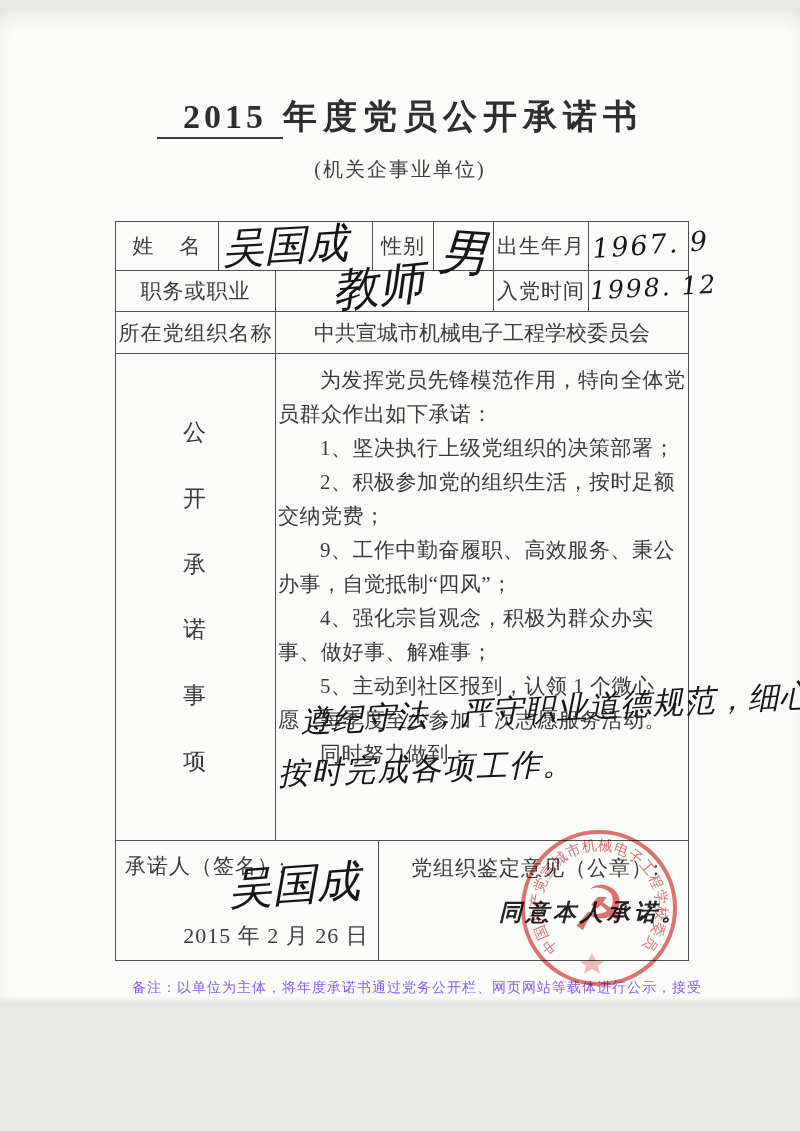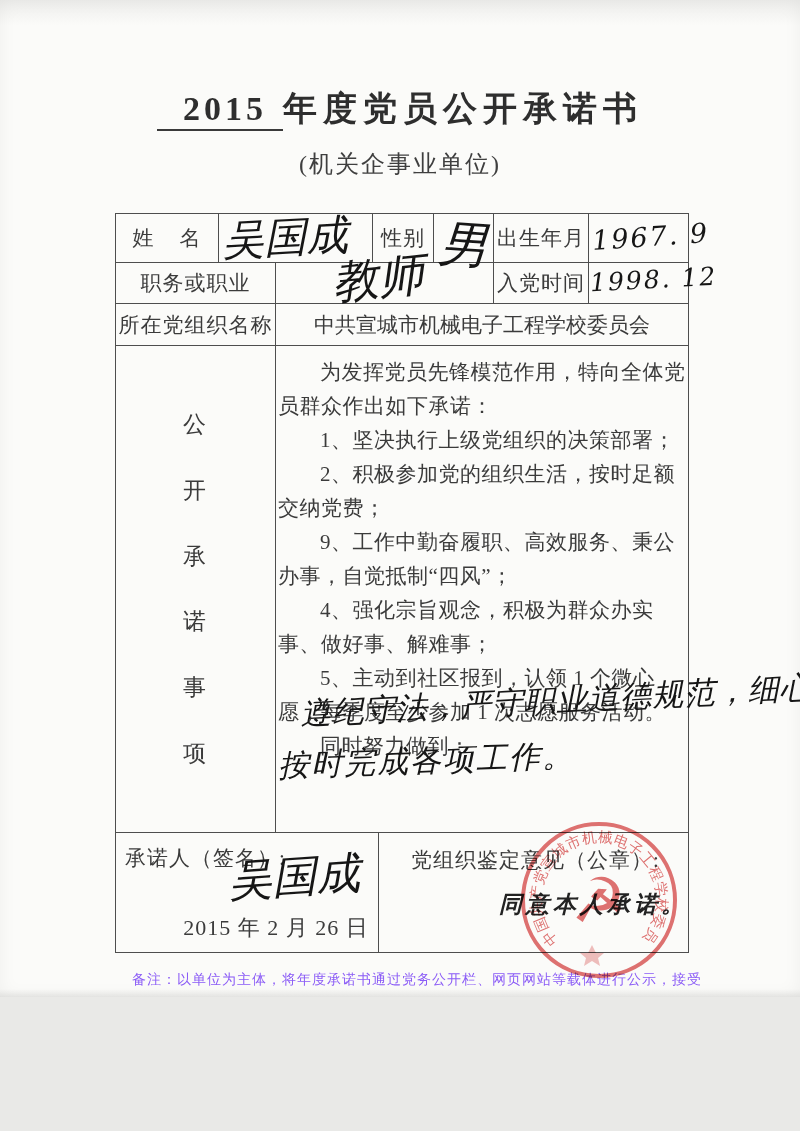--- a/index.html
+++ b/index.html
@@ -3,21 +3,21 @@
 <meta charset="utf-8">
 <style>
   html,body{margin:0;padding:0;}
   body{
     font-family:"Liberation Serif","DejaVu Serif",serif;
     background:#e9e9e7;
   }
   .paper{
     position:relative;
     width:800px;height:997px;
-    margin:0 auto;
+    margin:8px auto;
     background:#fbfbf9;
     box-shadow:inset 0 0 18px rgba(0,0,0,0.05);
     overflow:hidden;
     color:#3b3b3b;
   }
   .scan-edge-top{
     position:absolute;left:0;top:0;width:100%;height:26px;
     background:linear-gradient(180deg,rgba(120,120,118,0.10),rgba(0,0,0,0));
   }
   .scan-edge-bottom{
@@ -30,21 +30,21 @@
     font-size:34px;font-weight:bold;color:#2e2e2e;
     letter-spacing:6px;white-space:nowrap;
   }
   .title .u{
     border-bottom:2px solid #3a3a3a;
     padding:0 16px 2px 26px;
     letter-spacing:4px;
   }
   .subtitle{
     position:absolute;left:0;top:148px;width:100%;
-    text-align:center;font-size:24px;color:#3f3f3f;letter-spacing:2px;
+    text-align:center;font-size:20px;color:#3f3f3f;letter-spacing:2px;
   }
   .tbl{
     position:absolute;left:115px;top:213px;width:573px;height:739px;
     border-top:1px solid #4e4e4e;border-left:1px solid #4e4e4e;
   }
   .cell{
     position:absolute;box-sizing:border-box;
     border-right:1px solid #4e4e4e;border-bottom:1px solid #4e4e4e;
     font-size:21px;color:#3b3b3b;
   }

